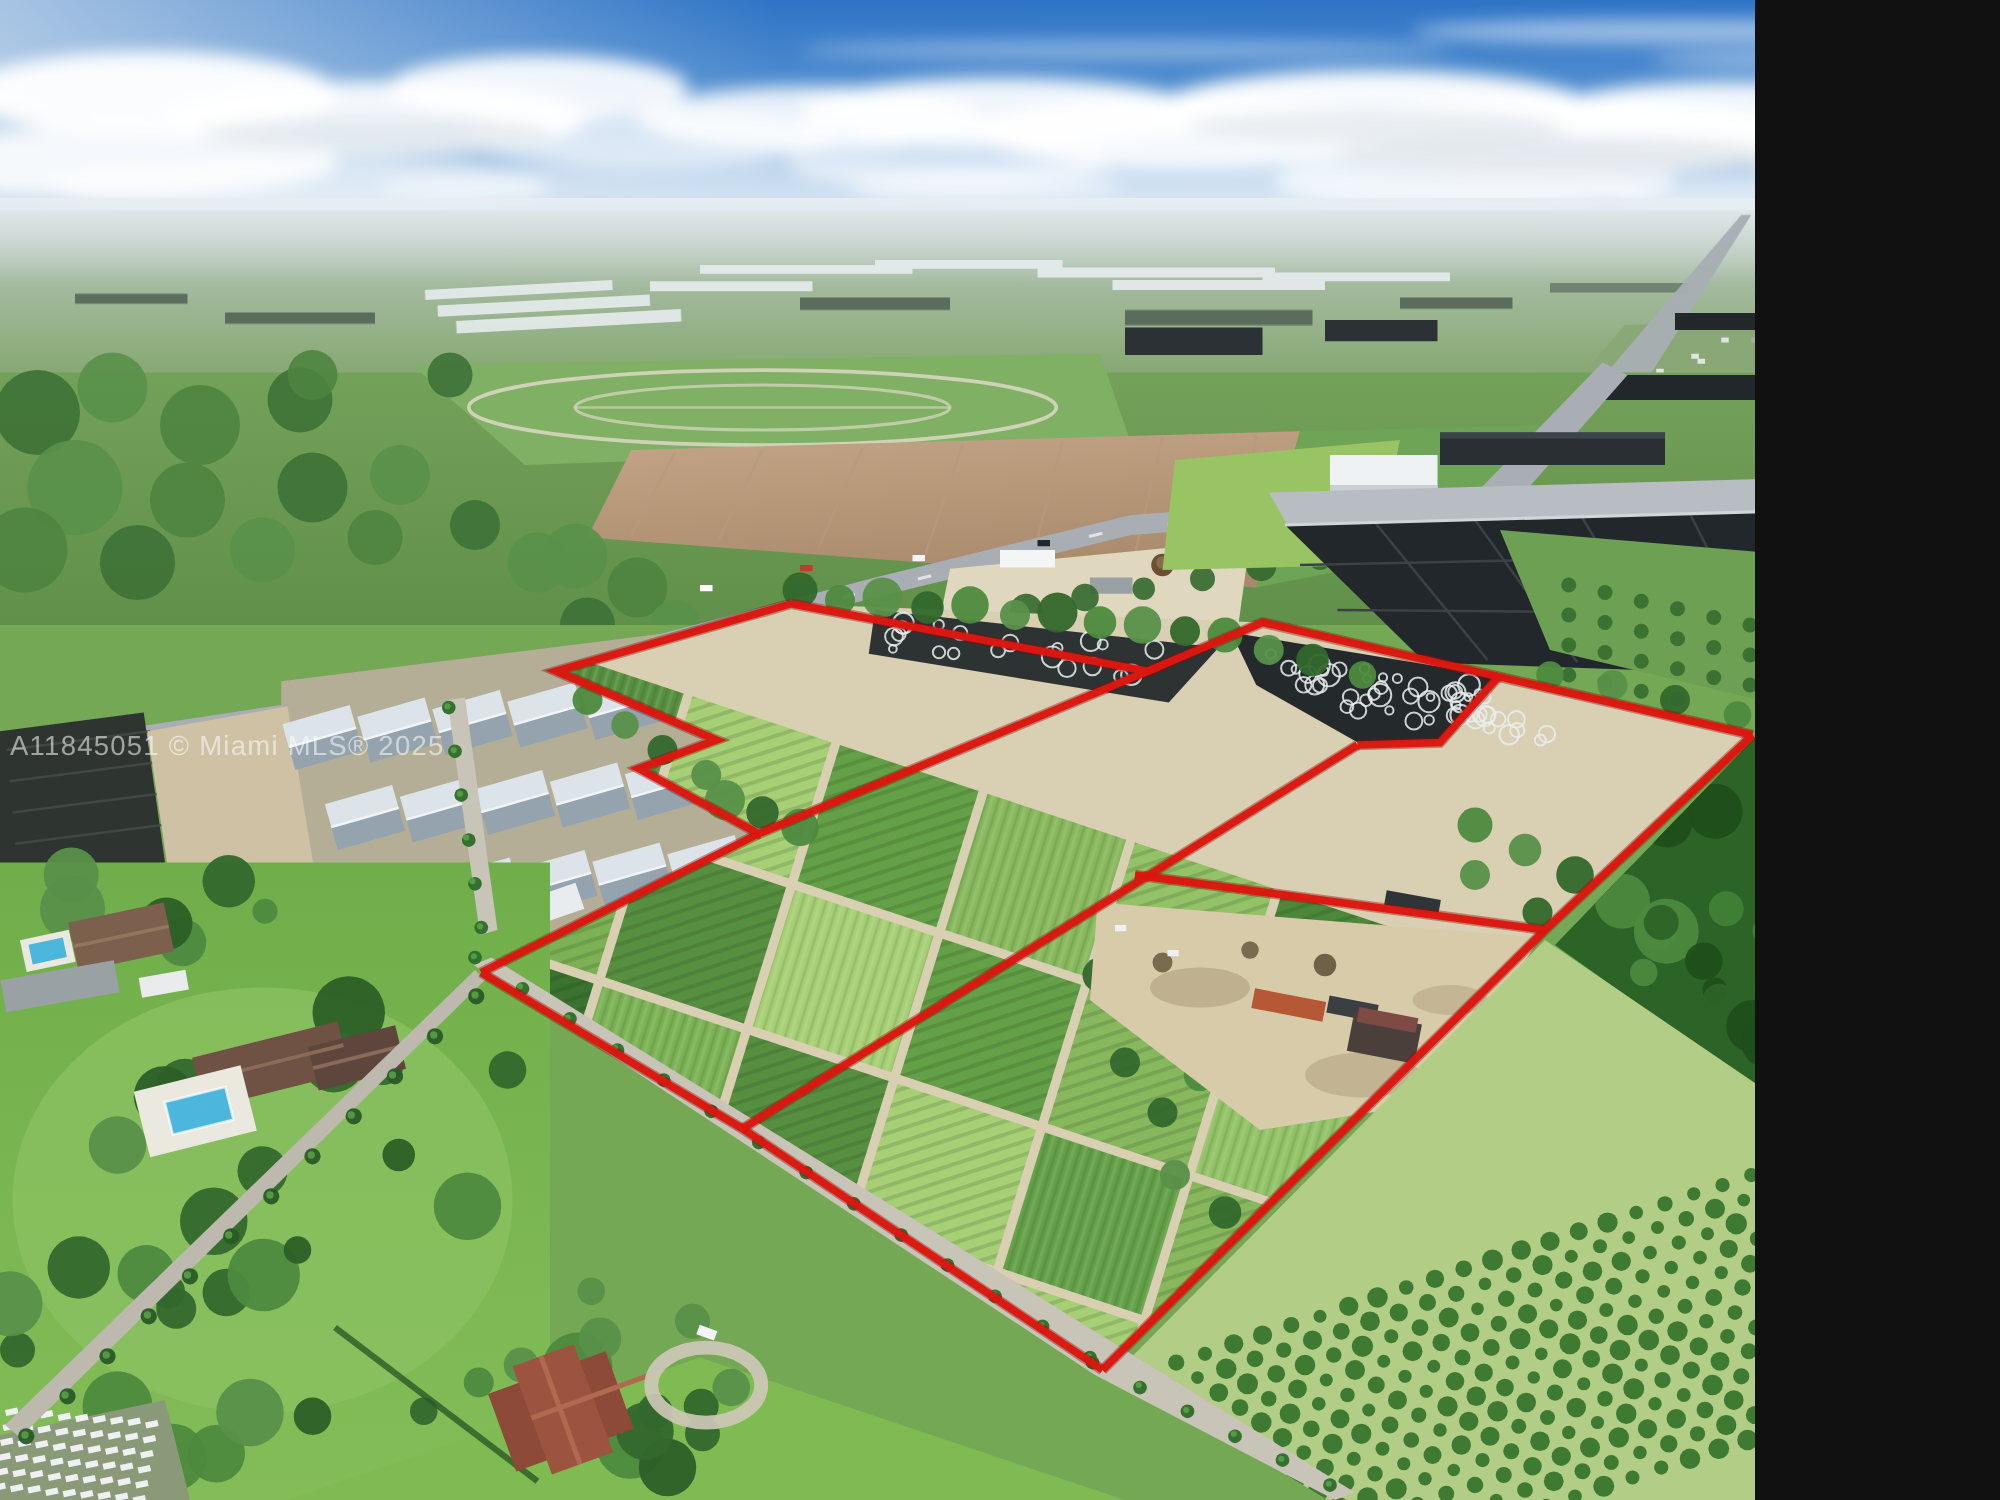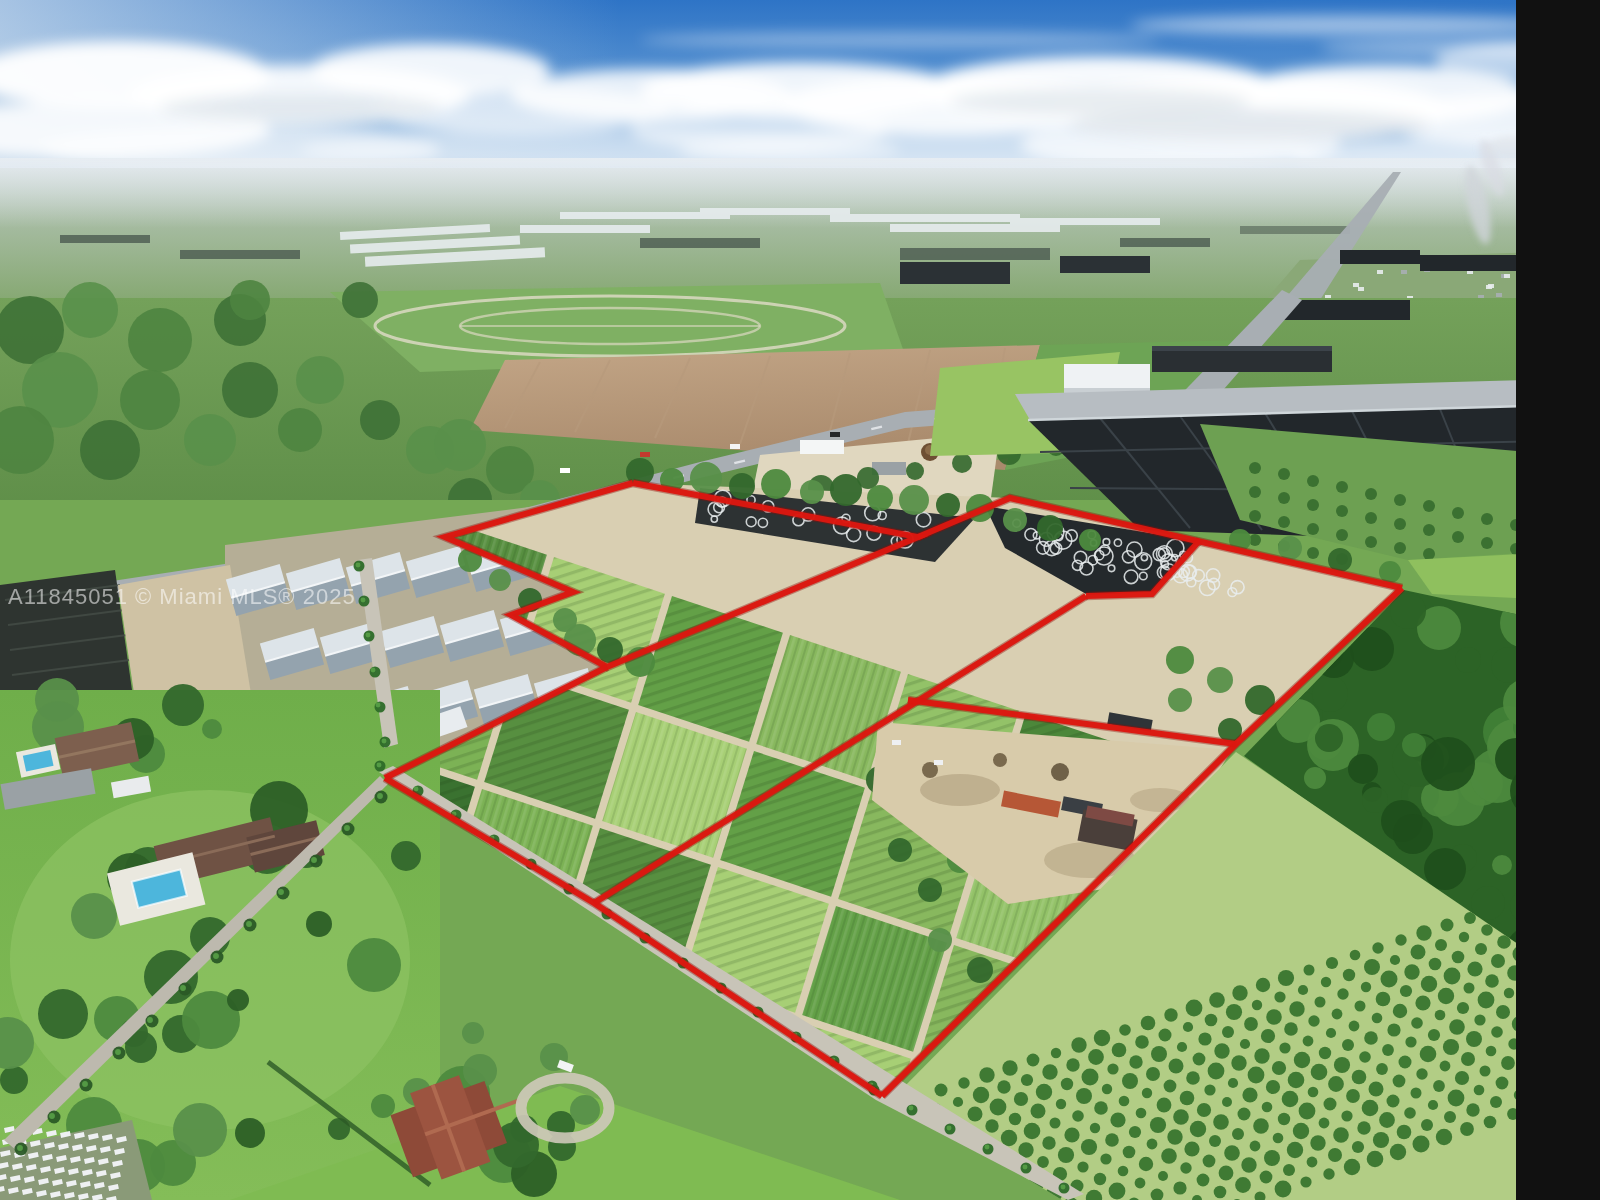--- a/index.html
+++ b/index.html
@@ -1,16 +1,16 @@
 <!DOCTYPE html>
 <html style="--sky_top: #2e74c6; --sky_mid: #5b95d2; --sky_low: #a6c6e6; --haze: #e2e9ef; --cloud: #ffffff; --cloud_shade: #ccd6e0; --far_land: #b8c7bd; --far_green: #7fa468; --greenhouse_far: #e7edef; --dark_far: #4b5a50; --mid_green: #74a15a; --mid_green2: #5d8d47; --track_green: #7fb063; --track_path: #dbd9c2; --tilled: #c0a386; --tilled2: #a98a6c; --woods: #3e7136; --canopy: #59904a; --road_hwy: #a8aeb3; --road_local: #c8c4b8; --road_pale: #d8d4c8; --shade_black: #22272b; --shade_grid: #3a4248; --apron: #b7bdc2; --lawn_bright: #98c463; --warehouse_white: #eff2f4; --warehouse_dark: #2a2f33; --path_sand: #d9cfb2; --pot_black: #24292c; --ring_white: #e9edef; --staging_sand: #d8cbaa; --staging_shade: #b9a988; --container_orange: #b65736; --container_dark: #3a3f44; --forest: #2c6326; --forest_hi: #418036; --forest_lo: #1e4e1b; --orchard_ground: #b2cd85; --orchard_tree: #3f7a33; --lawn_res: #79b64f; --lawn_res2: #8cc261; --tree_dark: #33682c; --tree_mid: #4d8a3e; --pool_blue: #4db6dc; --deck_white: #eae8df; --roof_brown: #6f5244; --roof_red: #8e4a38; --barn_gray: #9aa1a5; --greenhouse_light: #dde4e9; --greenhouse_dark: #94a3ae; --watermark_white: #ffffff;"><head>
 <meta charset="utf-8">
 <style>
   html,body{margin:0;padding:0;background:#111;}
-  .stage{position:relative;width:1516px;height:1200px;overflow:hidden;font-family:"Liberation Sans",sans-serif;}
+  .stage{position:relative;width:1404px;height:1200px;overflow:hidden;font-family:"Liberation Sans",sans-serif;}
   .stage svg{display:block;width:1600px;height:1200px;}
   text.wm{font-family:"Liberation Sans",sans-serif;font-size:22px;letter-spacing:1px;
           fill:var(--watermark_white,#fff);opacity:.55;}
 </style>
 </head>
 <body>
 
 <div class="stage">
 <svg viewBox="0 0 1600 1200" xmlns="http://www.w3.org/2000/svg">
   <defs>

